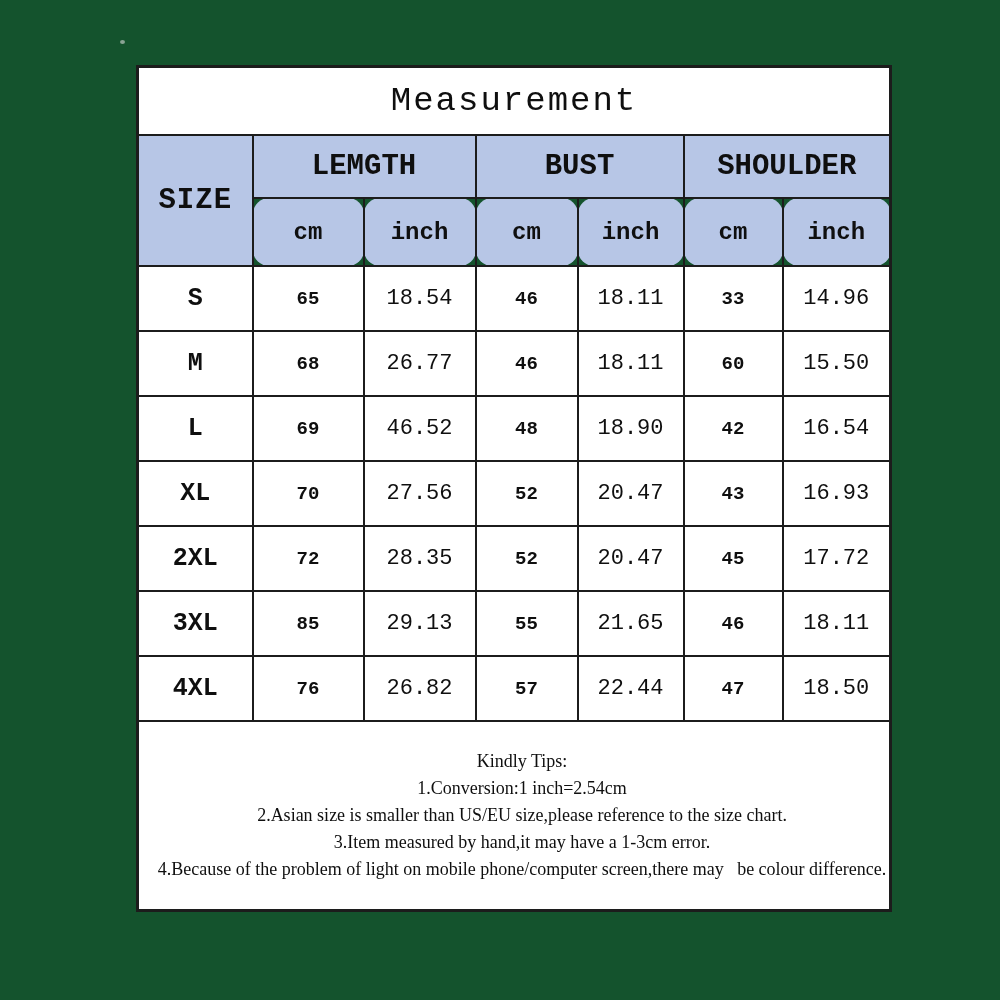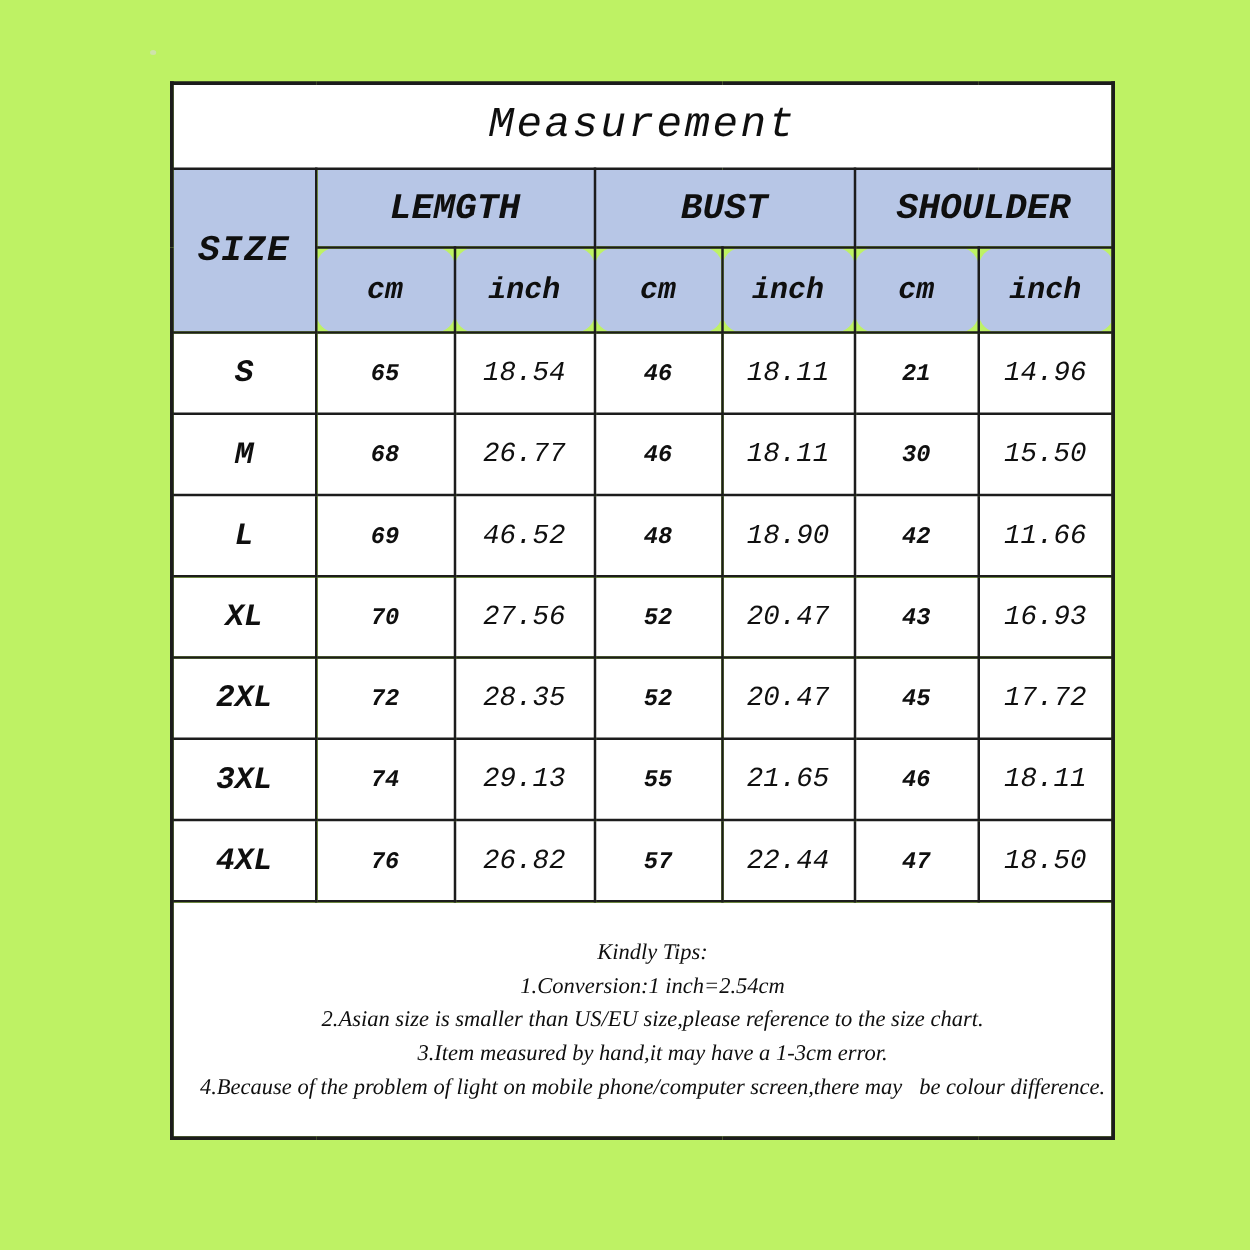--- a/index.html
+++ b/index.html
@@ -4,25 +4,24 @@
 <style>
   html, body {
     margin: 0;
     padding: 0;
     background: #ffffff;
   }
   .canvas {
     position: relative;
     width: 1000px;
     height: 1000px;
-    background: #bef264;
+    background: #14532d;
     overflow: hidden;
     font-family: "Liberation Mono", "DejaVu Sans Mono", monospace;
     color: #0f0f0f;
-    font-style: italic;
   }
   .speck {
     position: absolute;
     left: 120px;
     top: 40px;
     width: 5px;
     height: 4px;
     background: #d9d9d9;
     border-radius: 50%;
     opacity: 0.6;
@@ -113,42 +112,42 @@
       <td class="hdr">cm</td>
       <td class="hdr">inch</td>
     </tr>
 
     <tr class="data-row">
       <td class="size-label">S</td>
       <td class="cm-val">65</td>
       <td class="inch-val">18.54</td>
       <td class="cm-val">46</td>
       <td class="inch-val">18.11</td>
-      <td class="cm-val">21</td>
+      <td class="cm-val">33</td>
       <td class="inch-val">14.96</td>
     </tr>
 
     <tr class="data-row">
       <td class="size-label">M</td>
       <td class="cm-val">68</td>
       <td class="inch-val">26.77</td>
       <td class="cm-val">46</td>
       <td class="inch-val">18.11</td>
-      <td class="cm-val">30</td>
+      <td class="cm-val">60</td>
       <td class="inch-val">15.50</td>
     </tr>
 
     <tr class="data-row">
       <td class="size-label">L</td>
       <td class="cm-val">69</td>
       <td class="inch-val">46.52</td>
       <td class="cm-val">48</td>
       <td class="inch-val">18.90</td>
       <td class="cm-val">42</td>
-      <td class="inch-val">11.66</td>
+      <td class="inch-val">16.54</td>
     </tr>
 
     <tr class="data-row">
       <td class="size-label">XL</td>
       <td class="cm-val">70</td>
       <td class="inch-val">27.56</td>
       <td class="cm-val">52</td>
       <td class="inch-val">20.47</td>
       <td class="cm-val">43</td>
       <td class="inch-val">16.93</td>
@@ -159,21 +158,21 @@
       <td class="cm-val">72</td>
       <td class="inch-val">28.35</td>
       <td class="cm-val">52</td>
       <td class="inch-val">20.47</td>
       <td class="cm-val">45</td>
       <td class="inch-val">17.72</td>
     </tr>
 
     <tr class="data-row">
       <td class="size-label">3XL</td>
-      <td class="cm-val">74</td>
+      <td class="cm-val">85</td>
       <td class="inch-val">29.13</td>
       <td class="cm-val">55</td>
       <td class="inch-val">21.65</td>
       <td class="cm-val">46</td>
       <td class="inch-val">18.11</td>
     </tr>
 
     <tr class="data-row">
       <td class="size-label">4XL</td>
       <td class="cm-val">76</td>

